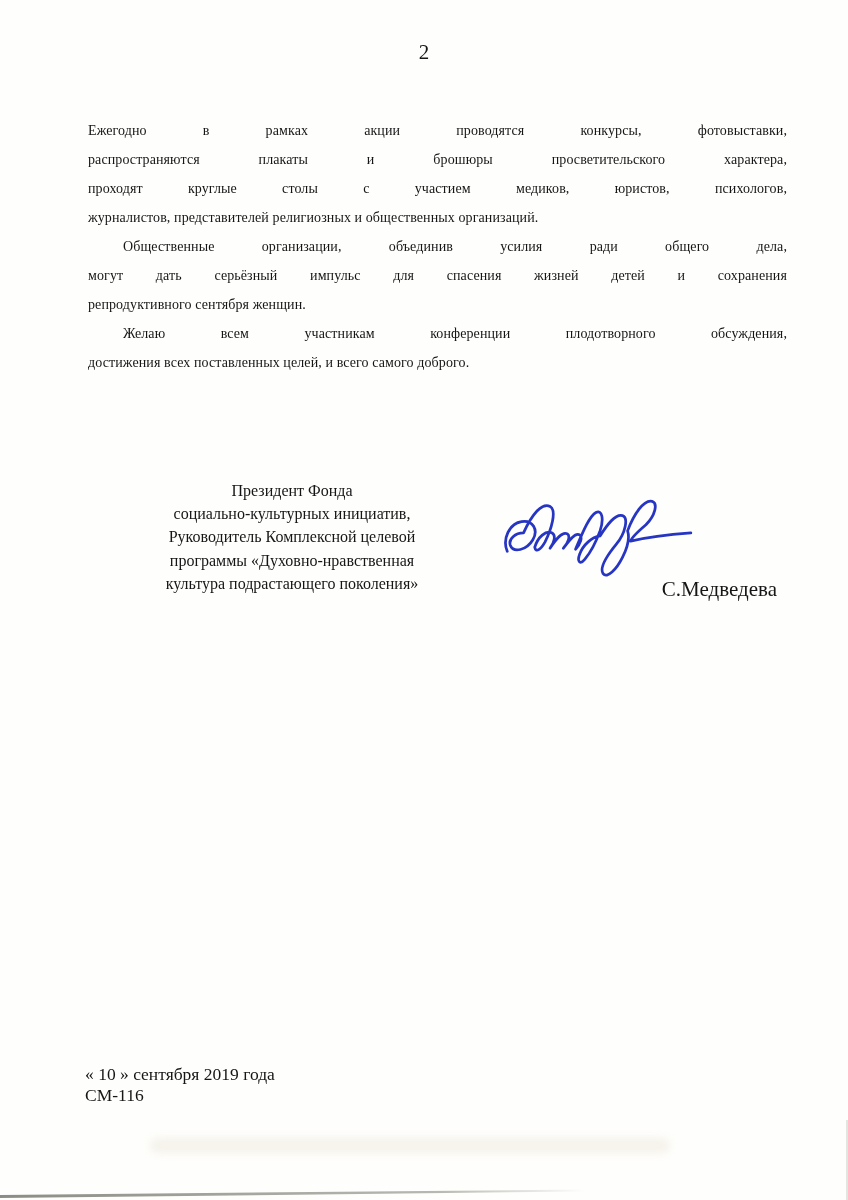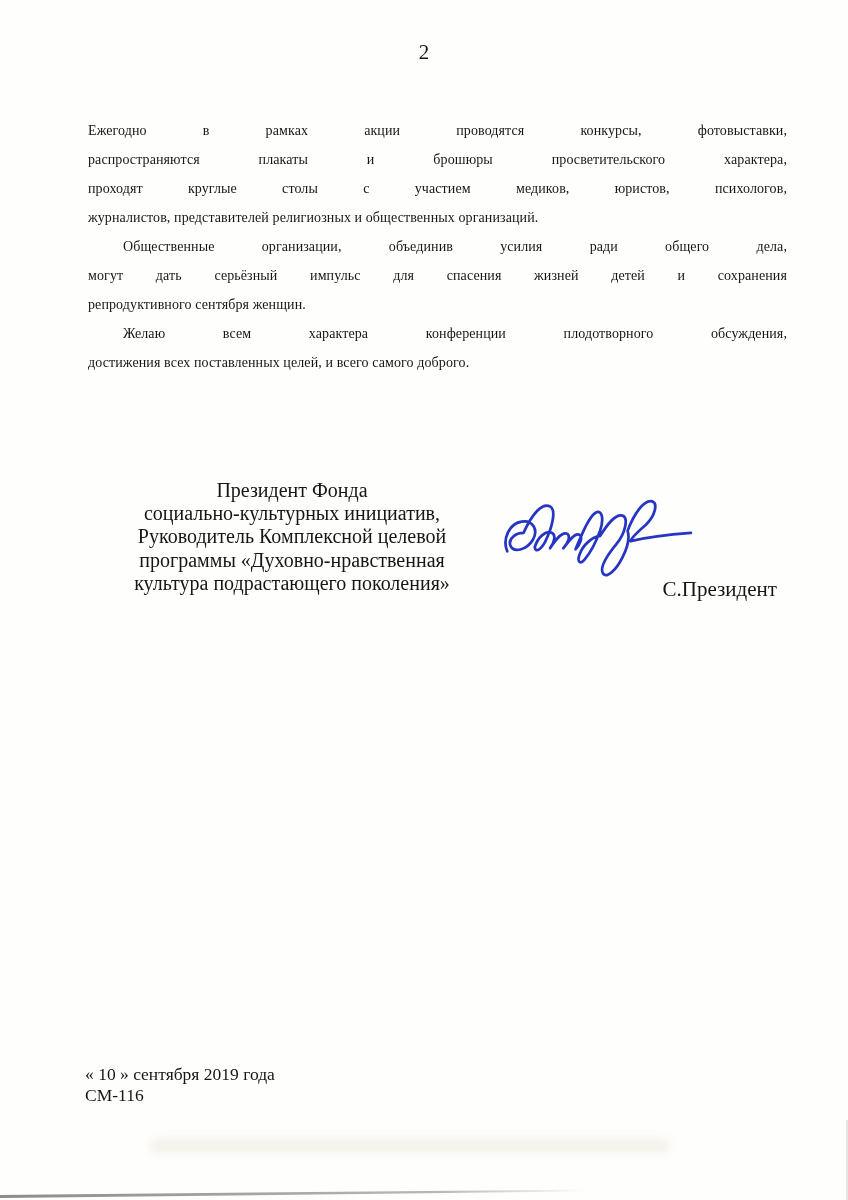--- a/index.html
+++ b/index.html
@@ -42,21 +42,21 @@
     text-align: right;
     text-align-last: left;
   }
   .line.indent { text-indent: 35px; }
   .signature-block-title {
     position: absolute;
     top: 479px;
     left: 118px;
     width: 348px;
     text-align: center;
-    font-size: 20px;
+    font-size: 16px;
     line-height: 23.2px;
   }
   .signer-name {
     position: absolute;
     top: 577px;
     right: 71px;
     font-size: 21px;
   }
   .signature-svg {
     position: absolute;
@@ -107,21 +107,21 @@
   <div class="page-number">2</div>
 
   <div class="body-text">
       <div class="line">Ежегодно в рамках акции проводятся конкурсы, фотовыставки,</div>
       <div class="line">распространяются плакаты и брошюры просветительского характера,</div>
       <div class="line">проходят круглые столы с участием медиков, юристов, психологов,</div>
       <div class="line last">журналистов, представителей религиозных и общественных организаций.</div>
       <div class="line indent">Общественные организации, объединив усилия ради общего дела,</div>
       <div class="line">могут дать серьёзный импульс для спасения жизней детей и сохранения</div>
       <div class="line last">репродуктивного сентября женщин.</div>
-      <div class="line indent">Желаю всем характера конференции плодотворного обсуждения,</div>
+      <div class="line indent">Желаю всем участникам конференции плодотворного обсуждения,</div>
       <div class="line last">достижения всех поставленных целей, и всего самого доброго.</div>
     </div>
 
   <div class="signature-block-title">
       <div>Президент Фонда</div>
       <div>социально-культурных инициатив,</div>
       <div>Руководитель Комплексной целевой</div>
       <div>программы «Духовно-нравственная</div>
       <div>культура подрастающего поколения»</div>
     </div>
@@ -131,21 +131,21 @@
              C7,52 14,46 22,46 C30,28 40,16 48,20 C55,24 49,43 43,55
              C39,62 34,66 33,60 C36,50 44,43 50,46 C54,48 52,56 48,61
              C54,52 60,44 65,47 C68,49 66,56 61,61 C67,53 73,45 77,48
              C80,50 78,57 73,62 C79,48 86,30 93,26 C99,23 101,32 97,44
              C93,55 87,66 82,72 C78,77 74,75 77,67 C80,58 89,50 97,49
              C104,38 112,27 119,29 C125,31 122,46 113,57 C104,68 96,80 100,86
              C104,91 113,82 119,70 C124,60 126,50 124,44 C130,28 140,13 148,15
              C154,17 151,29 142,38 C135,44 128,50 127,54 C140,51 160,48 186,46" stroke="#2635c2"></path>
   </svg>
 
-  <div class="signer-name">С.Президент</div>
+  <div class="signer-name">С.Медведева</div>
 
   <div class="footer-block">
     <div>« 10 » сентября 2019 года</div>
     <div>СМ-116</div>
   </div>
 
   <div class="scan-smear"></div>
   <svg class="scan-edge-svg" viewBox="0 0 620 16" xmlns="http://www.w3.org/2000/svg">
     <defs>
       <linearGradient id="edgeFade" x1="0" y1="0" x2="1" y2="0">

